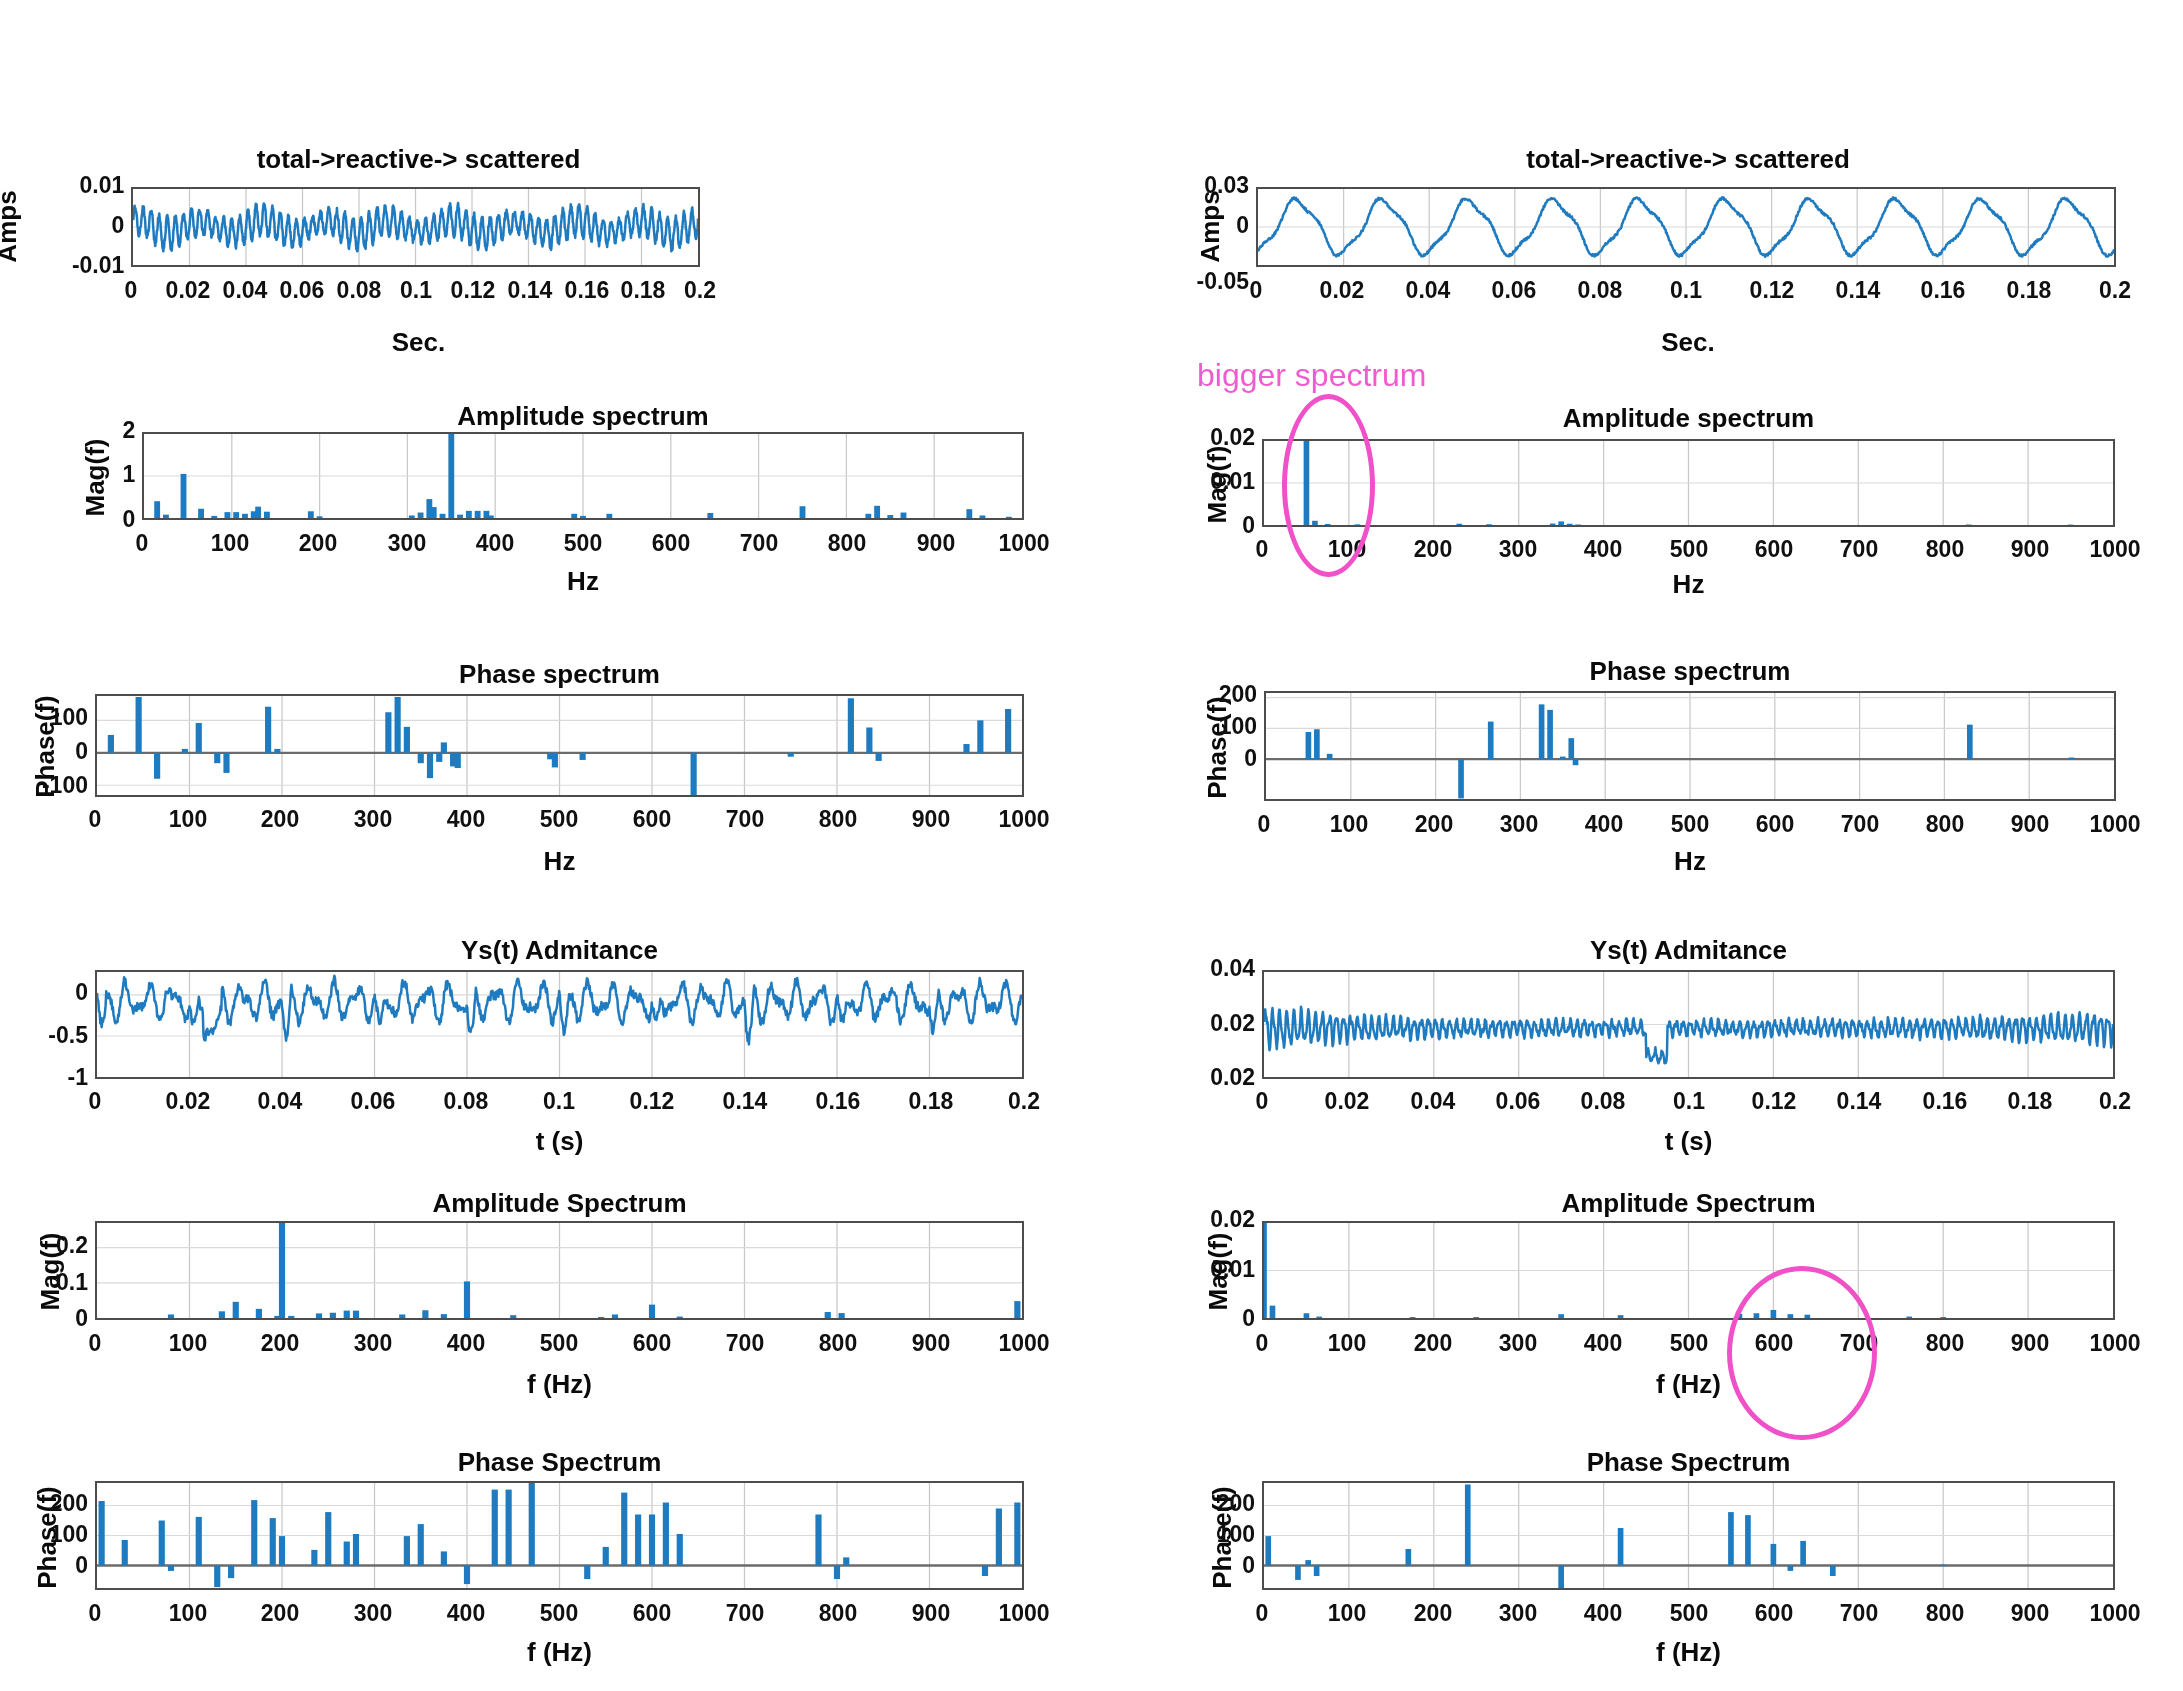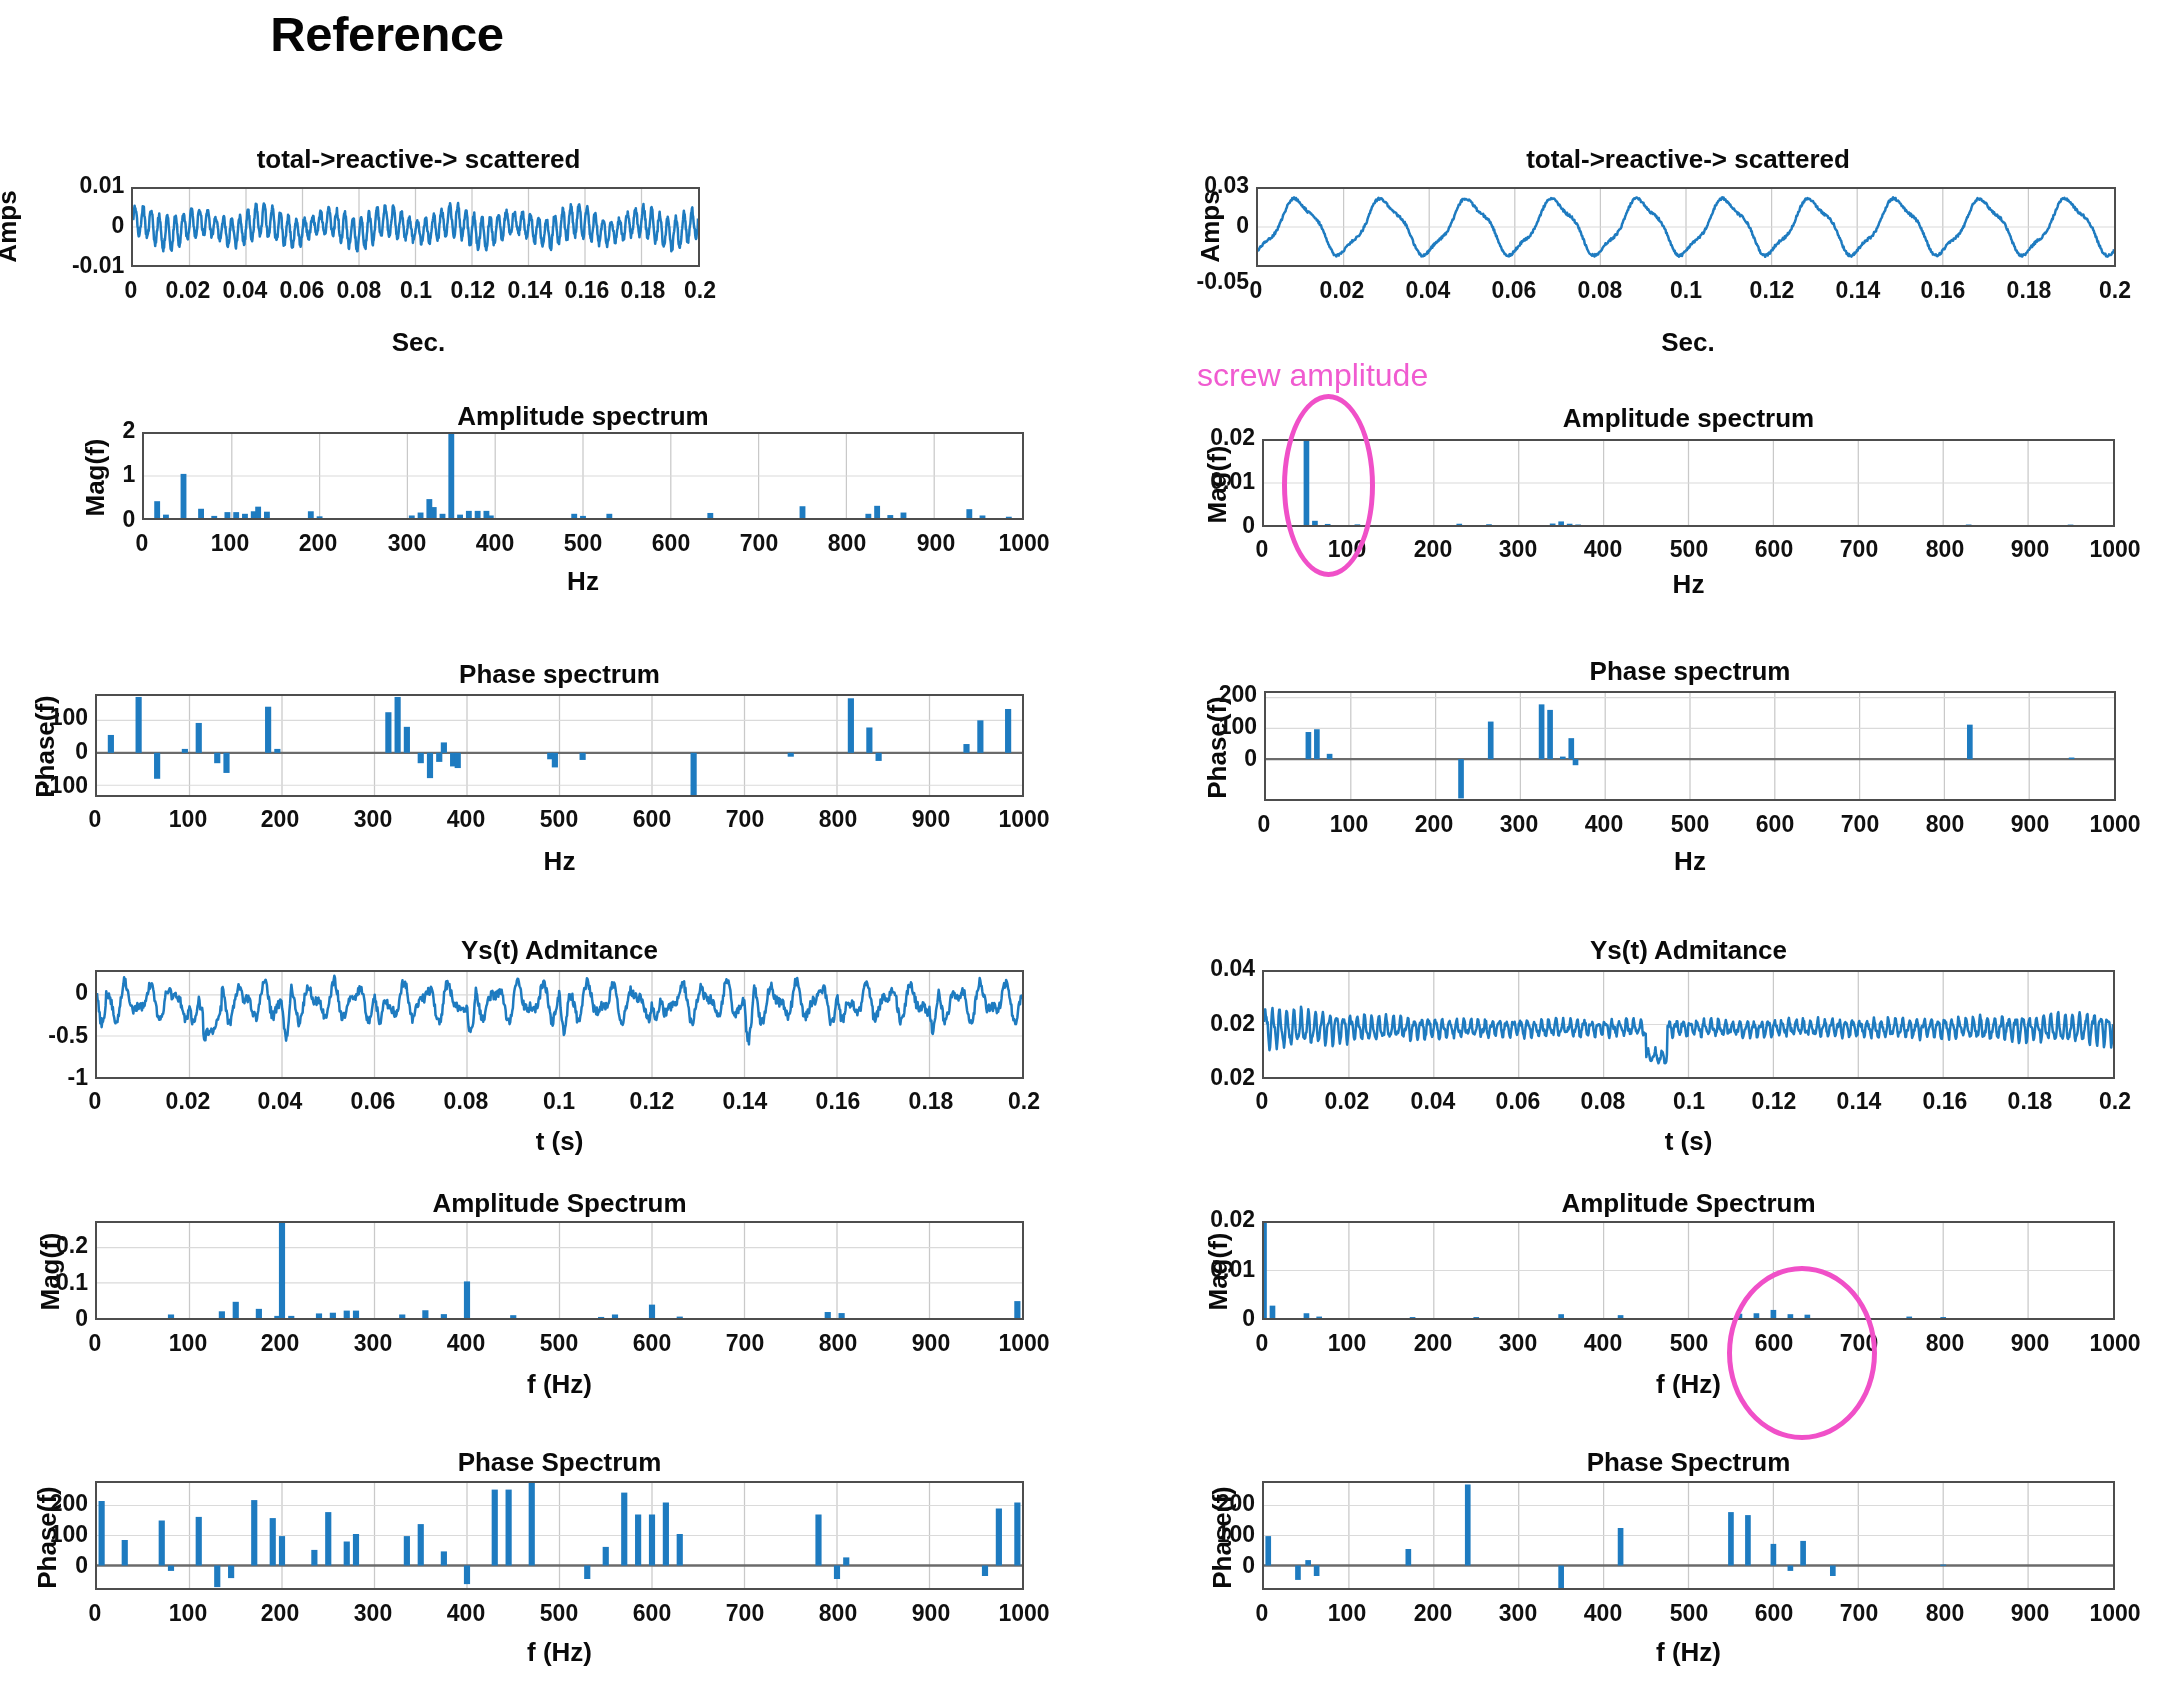--- a/index.html
+++ b/index.html
@@ -107,21 +107,20 @@
     border-radius: 50%;
     background: transparent;
     pointer-events: none;
   }
 </style>
 </head>
 <body>
 
 <div id="page">
 
-  <div class="col-header" style="left:32px; top:6.3px; width:710px;">Reference</div>
 
   <div id="panels">
       <div class="panel-title" style="left:95px; top:144px; width:647px;">total-&gt;reactive-&gt; scattered</div>
       <div class="ylabel" style="left:-36px; top:211px; width:87px;">Amps</div>
       <div class="xlabel" style="left:95px; top:327px; width:647px;">Sec.</div>
       <div class="axes" style="left:131px; top:187px; width:569px; height:80px;">
         <svg class="plotsvg" viewBox="0 0 722 102" preserveAspectRatio="none">
           <line x1="72.2" x2="72.2" y1="0" y2="102" stroke="#c9c9c9" stroke-width="1.6"></line>
           <line x1="144.4" x2="144.4" y1="0" y2="102" stroke="#c9c9c9" stroke-width="1.6"></line>
           <line x1="216.6" x2="216.6" y1="0" y2="102" stroke="#c9c9c9" stroke-width="1.6"></line>
@@ -677,18 +676,18 @@
       <div class="xtick" style="left:1518px; top:1600px;">300</div>
       <div class="xtick" style="left:1603px; top:1600px;">400</div>
       <div class="xtick" style="left:1689px; top:1600px;">500</div>
       <div class="xtick" style="left:1774px; top:1600px;">600</div>
       <div class="xtick" style="left:1859px; top:1600px;">700</div>
       <div class="xtick" style="left:1945px; top:1600px;">800</div>
       <div class="xtick" style="left:2030px; top:1600px;">900</div>
       <div class="xtick" style="left:2115px; top:1600px;">1000</div>
     </div>
 
-  <div class="anno-text" style="left:1197px; top:357px;">screw amplitude</div>
+  <div class="anno-text" style="left:1197px; top:357px;">bigger spectrum</div>
   <div class="anno-ellipse" style="left:1282px; top:394px; width:93px; height:183px;"></div>
   <div class="anno-ellipse" style="left:1727px; top:1266px; width:150px; height:174px;"></div>
 
 </div>
 
 
 </body></html>

